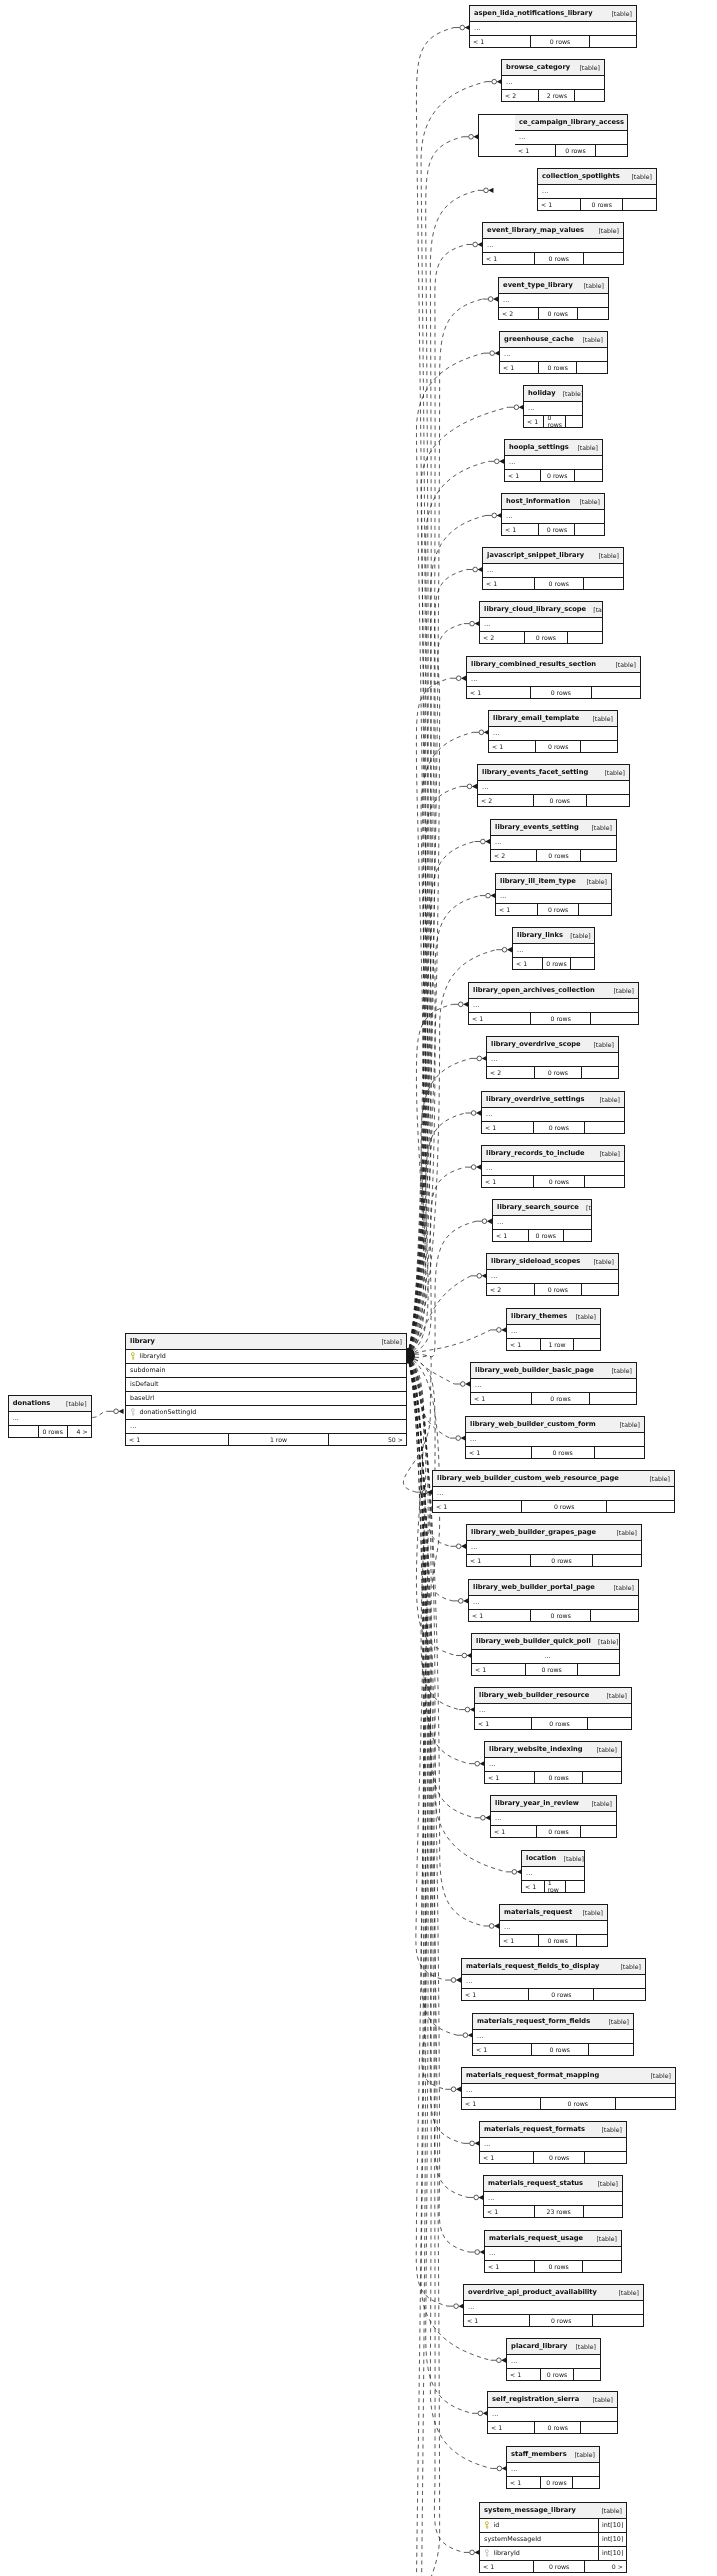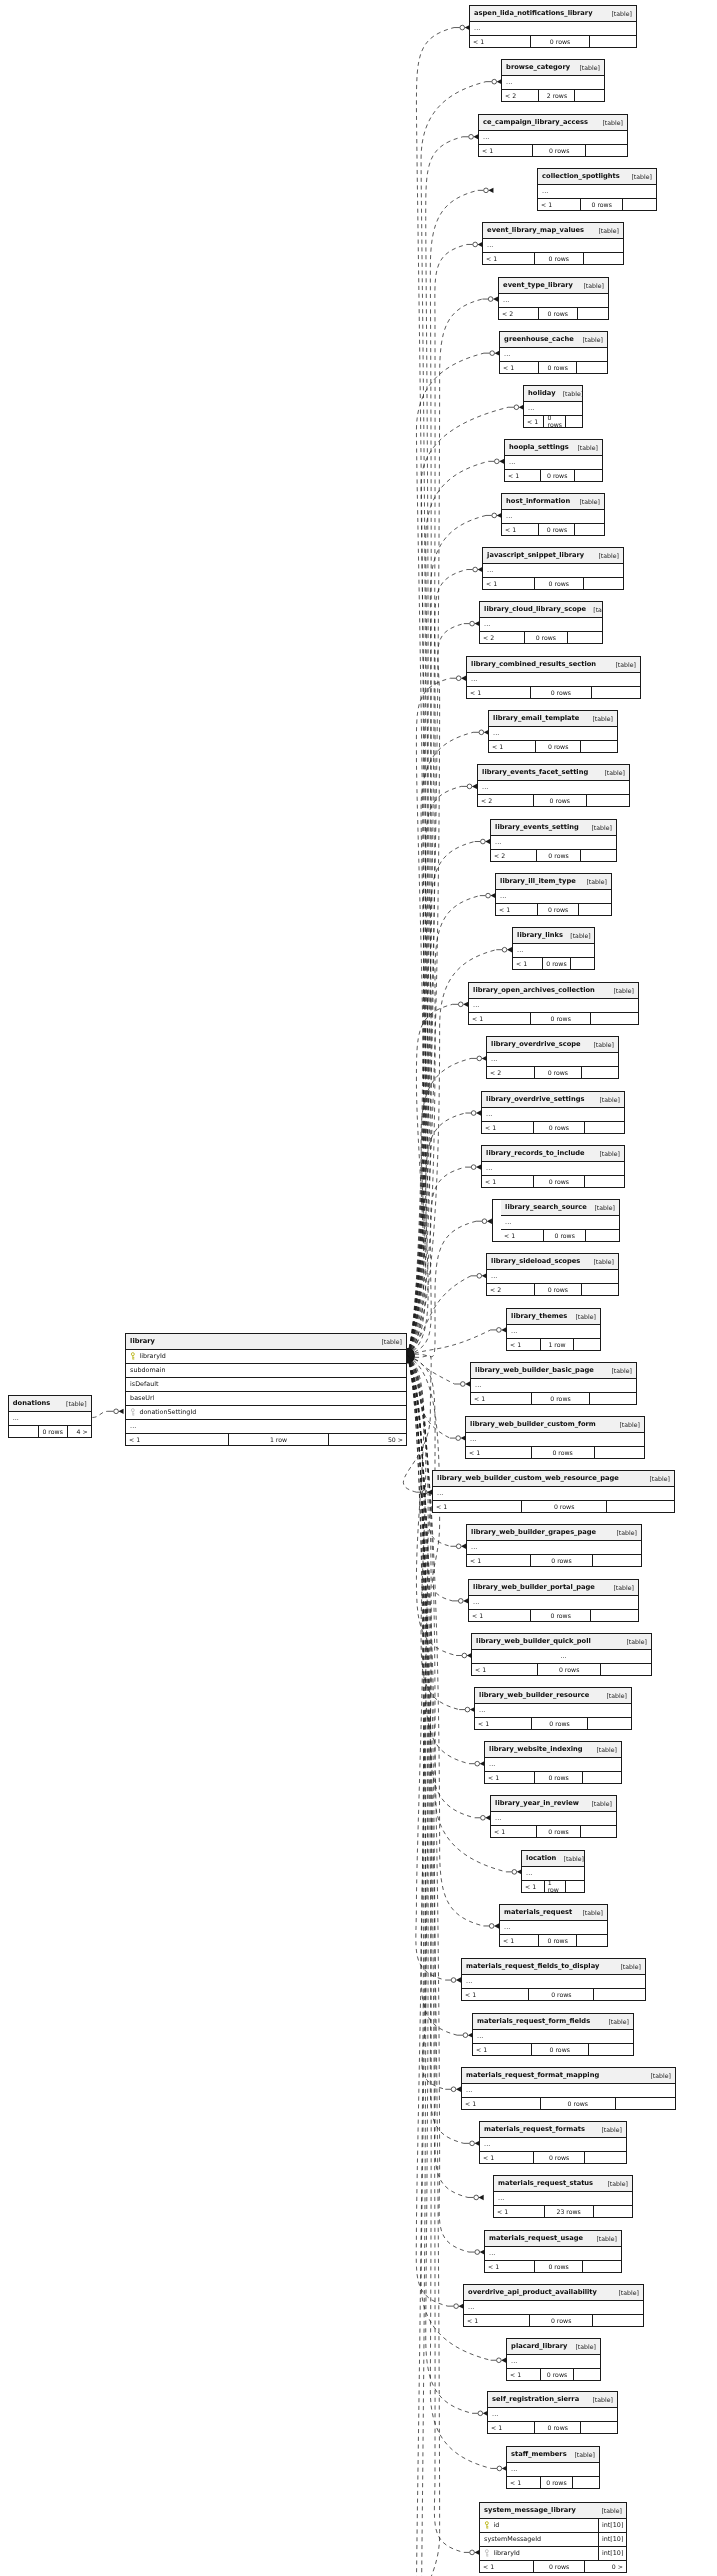--- a/index.html
+++ b/index.html
@@ -305,21 +305,21 @@
       </div>
       <div class="row">
         <span class="cn">...</span>
       </div>
       <div class="ftr">
         <div class="l">&lt; 2</div>
         <div class="c">2 rows</div>
         <div class="r"></div>
       </div>
     </div>
-    <div class="tbl" style="left: 478px; top: 114px; width: 150px;">
+    <div class="tbl" style="left: 478px; top: 114px; width: 150px; padding-left: 36px;">
       <div class="hdr">
         <span class="nm">ce_campaign_library_access</span>
         <span class="bd">[table]</span>
       </div>
       <div class="row">
         <span class="cn">...</span>
       </div>
       <div class="ftr">
         <div class="l">&lt; 1</div>
         <div class="c">0 rows</div>
@@ -585,21 +585,21 @@
       </div>
       <div class="row">
         <span class="cn">...</span>
       </div>
       <div class="ftr">
         <div class="l">&lt; 1</div>
         <div class="c">0 rows</div>
         <div class="r"></div>
       </div>
     </div>
-    <div class="tbl" style="left: 492px; top: 1199px; width: 128px; padding-left: 8px;">
+    <div class="tbl" style="left: 492px; top: 1199px; width: 100px;">
       <div class="hdr">
         <span class="nm">library_search_source</span>
         <span class="bd">[table]</span>
       </div>
       <div class="row">
         <span class="cn">...</span>
       </div>
       <div class="ftr">
         <div class="l">&lt; 1</div>
         <div class="c">0 rows</div>
@@ -697,21 +697,21 @@
       </div>
       <div class="row">
         <span class="cn">...</span>
       </div>
       <div class="ftr">
         <div class="l">&lt; 1</div>
         <div class="c">0 rows</div>
         <div class="r"></div>
       </div>
     </div>
-    <div class="tbl" style="left: 471px; top: 1633px; width: 181px; text-align: center;">
+    <div class="tbl" style="left: 471px; top: 1633px; width: 149px; text-align: center;">
       <div class="hdr">
         <span class="nm">library_web_builder_quick_poll</span>
         <span class="bd">[table]</span>
       </div>
       <div class="row">
         <span class="cn">...</span>
       </div>
       <div class="ftr">
         <div class="l">&lt; 1</div>
         <div class="c">0 rows</div>
@@ -837,21 +837,21 @@
       </div>
       <div class="row">
         <span class="cn">...</span>
       </div>
       <div class="ftr">
         <div class="l">&lt; 1</div>
         <div class="c">0 rows</div>
         <div class="r"></div>
       </div>
     </div>
-    <div class="tbl" style="left: 483px; top: 2175px; width: 140px; margin-left: 10px;">
+    <div class="tbl" style="left: 483px; top: 2175px; width: 140px;">
       <div class="hdr">
         <span class="nm">materials_request_status</span>
         <span class="bd">[table]</span>
       </div>
       <div class="row">
         <span class="cn">...</span>
       </div>
       <div class="ftr">
         <div class="l">&lt; 1</div>
         <div class="c">23 rows</div>

